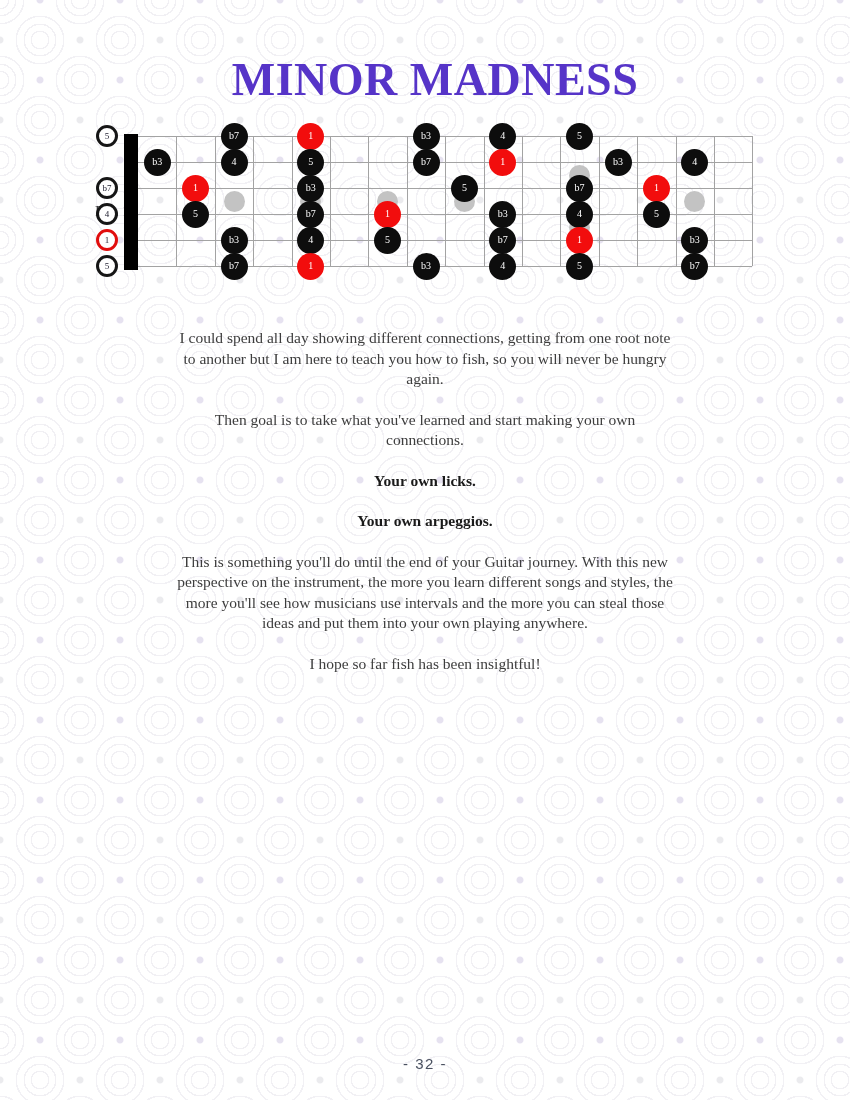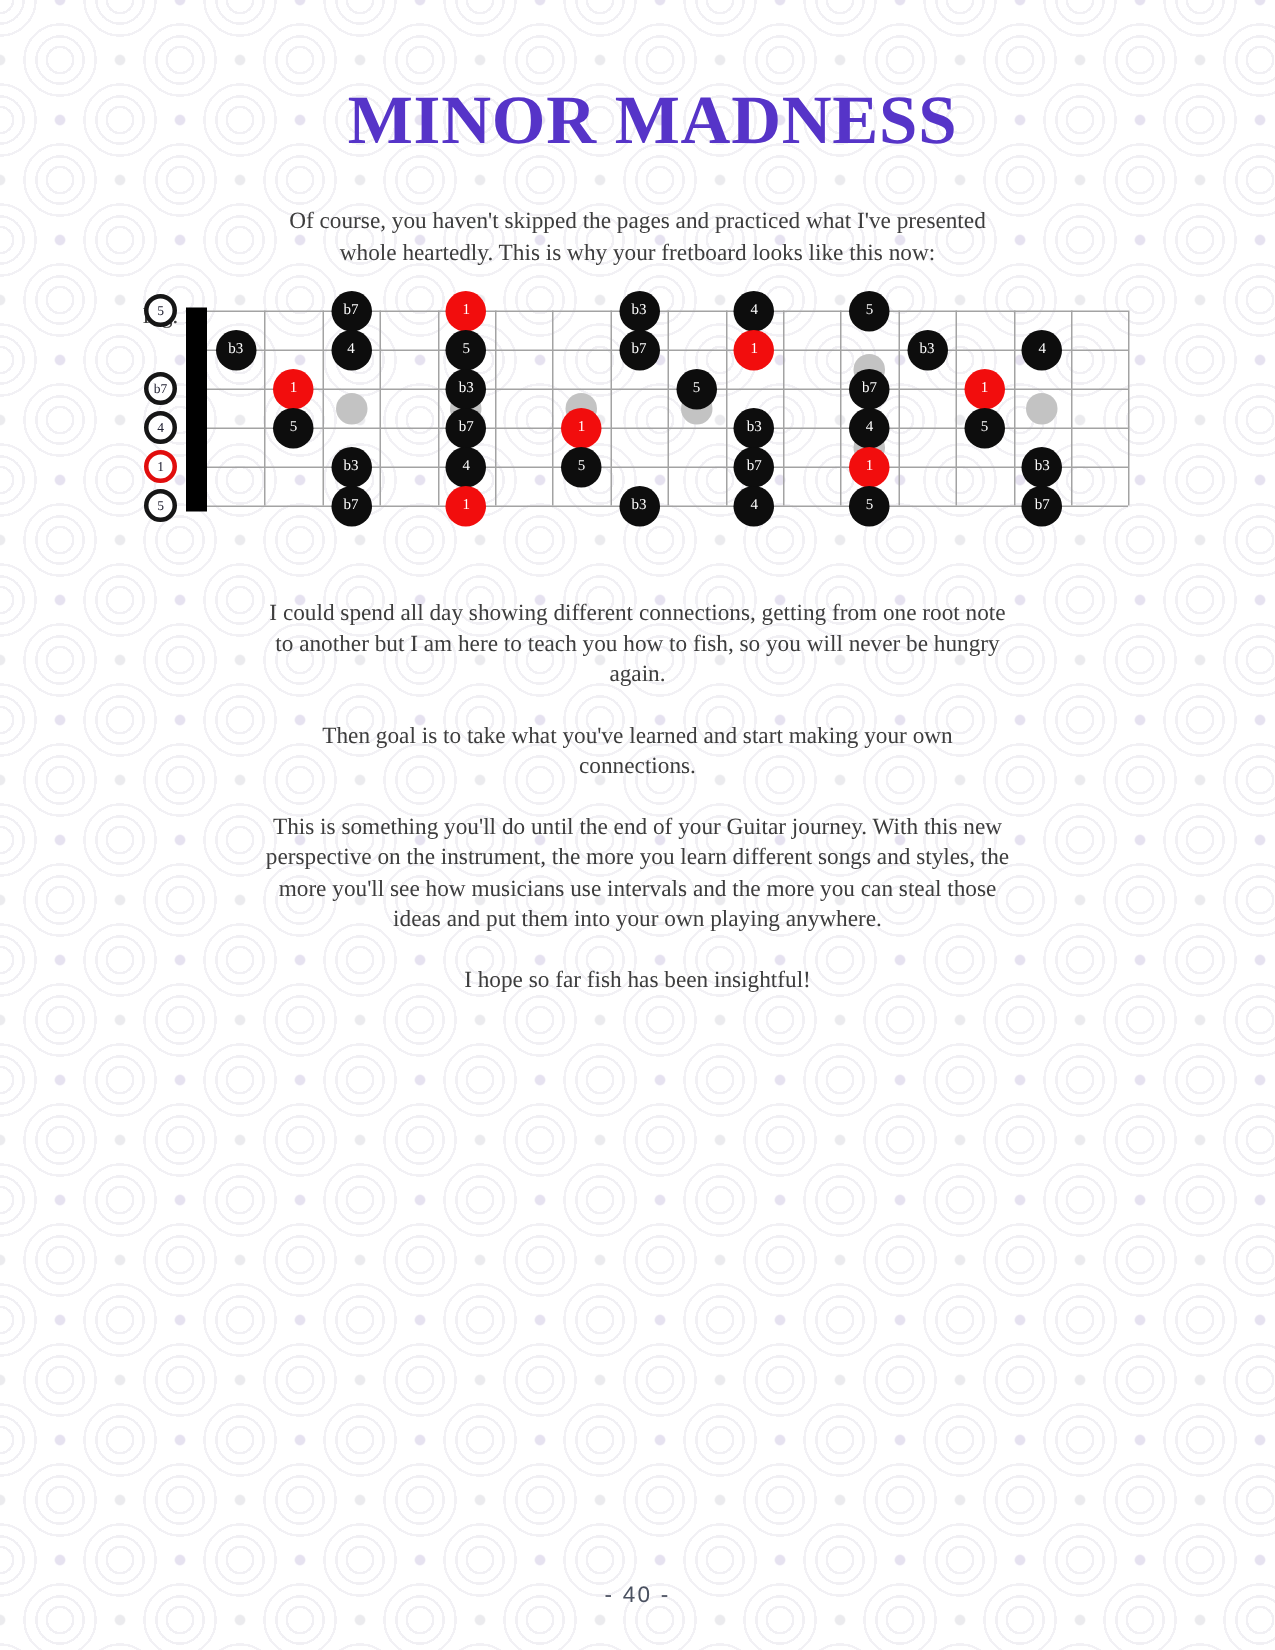--- a/index.html
+++ b/index.html
@@ -57,23 +57,20 @@
 </style>
 </head>
 <body>
 
 <div class="page">
 
   <h1 class="page-title" style="color: rgb(86, 52, 200); padding-left: 20px;">MINOR MADNESS</h1>
 
   <div class="fig-label" style="color: rgb(65, 65, 65);">Fig. 1</div>
 
-  <div class="text-col">
-    <p class="intro" style="color: rgb(61, 61, 61);">Of course, you haven't skipped the pages and practiced what I've presented whole heartedly. This is why your fretboard looks like this now:</p>
-  </div>
 
   <div class="fretboard" id="fretboard">
       <div class="abs string-line" style="left: 138px; top: 12px; width: 614.4px; background: rgb(163, 163, 163);"></div>
       <div class="abs string-line" style="left: 138px; top: 38px; width: 614.4px; background: rgb(163, 163, 163);"></div>
       <div class="abs string-line" style="left: 138px; top: 64px; width: 614.4px; background: rgb(163, 163, 163);"></div>
       <div class="abs string-line" style="left: 138px; top: 90px; width: 614.4px; background: rgb(163, 163, 163);"></div>
       <div class="abs string-line" style="left: 138px; top: 116px; width: 614.4px; background: rgb(163, 163, 163);"></div>
       <div class="abs string-line" style="left: 138px; top: 142px; width: 614.4px; background: rgb(163, 163, 163);"></div>
       <div class="abs fret-line" style="left: 176.4px; top: 12px; height: 130px; background: rgb(163, 163, 163);"></div>
       <div class="abs fret-line" style="left: 214.8px; top: 12px; height: 130px; background: rgb(163, 163, 163);"></div>
@@ -137,19 +134,21 @@
       <div class="abs dot" style="left: 297.3px; top: 128.5px; background: rgb(242, 13, 13); color: rgb(255, 255, 255);">1</div>
       <div class="abs dot" style="left: 412.5px; top: 128.5px; background: rgb(13, 13, 13); color: rgb(255, 255, 255);">b3</div>
       <div class="abs dot" style="left: 489.3px; top: 128.5px; background: rgb(13, 13, 13); color: rgb(255, 255, 255);">4</div>
       <div class="abs dot" style="left: 566.1px; top: 128.5px; background: rgb(13, 13, 13); color: rgb(255, 255, 255);">5</div>
       <div class="abs dot" style="left: 681.3px; top: 128.5px; background: rgb(13, 13, 13); color: rgb(255, 255, 255);">b7</div>
     </div>
 
   <div class="text-col">
     <p class="para-block" style="color: rgb(61, 61, 61); margin-top: 40px;">I could spend all day showing different connections, getting from one root note to another but I am here to teach you how to fish, so you will never be hungry again.</p>
     <p style="color: rgb(61, 61, 61);">Then goal is to take what you've learned and start making your own connections.</p>
+    <p class="emph" style="color: rgb(26, 26, 26);">Your own licks.</p>
+    <p class="emph" style="color: rgb(26, 26, 26);">Your own arpeggios.</p>
     <p style="color: rgb(61, 61, 61);">This is something you'll do until the end of your Guitar journey. With this new perspective on the instrument, the more you learn different songs and styles, the more you'll see how musicians use intervals and the more you can steal those ideas and put them into your own playing anywhere.</p>
     <p style="color: rgb(61, 61, 61);">I hope so far fish has been insightful!</p>
   </div>
 
-  <div class="page-number" style="color: rgb(74, 81, 96);">- 40 -</div>
+  <div class="page-number" style="color: rgb(74, 81, 96);">- 32 -</div>
 
 </div>
 
 </body></html>

